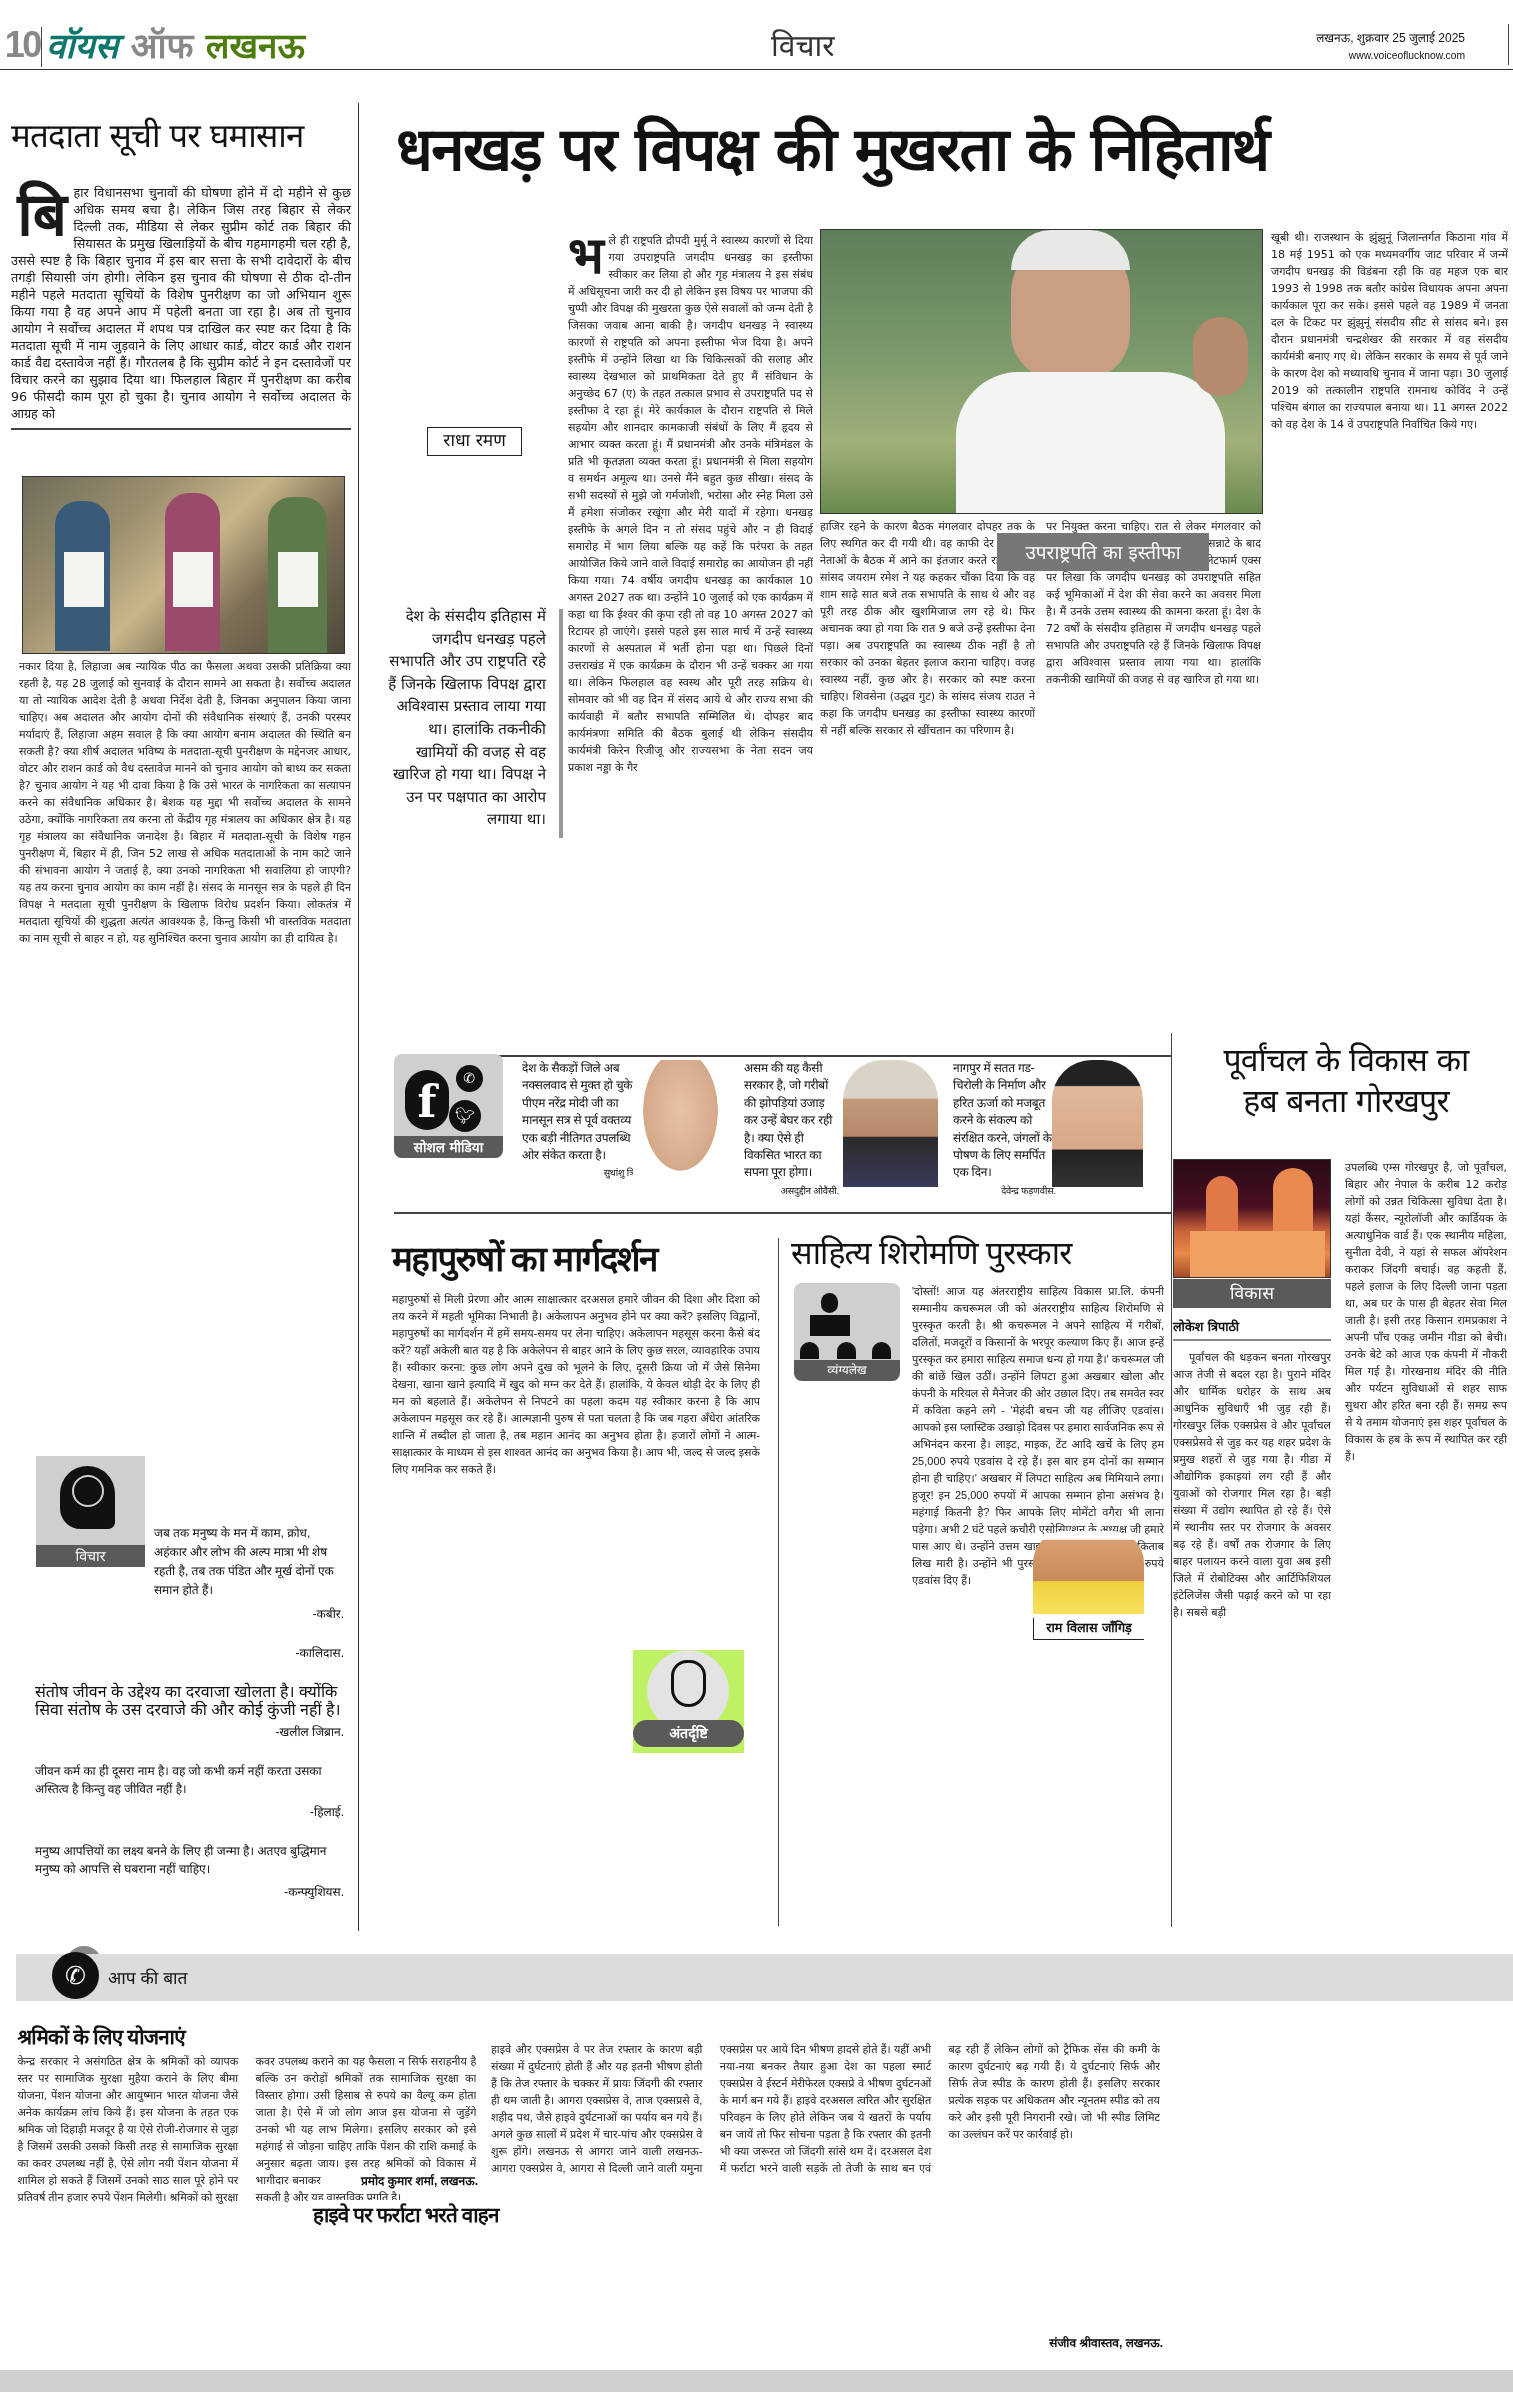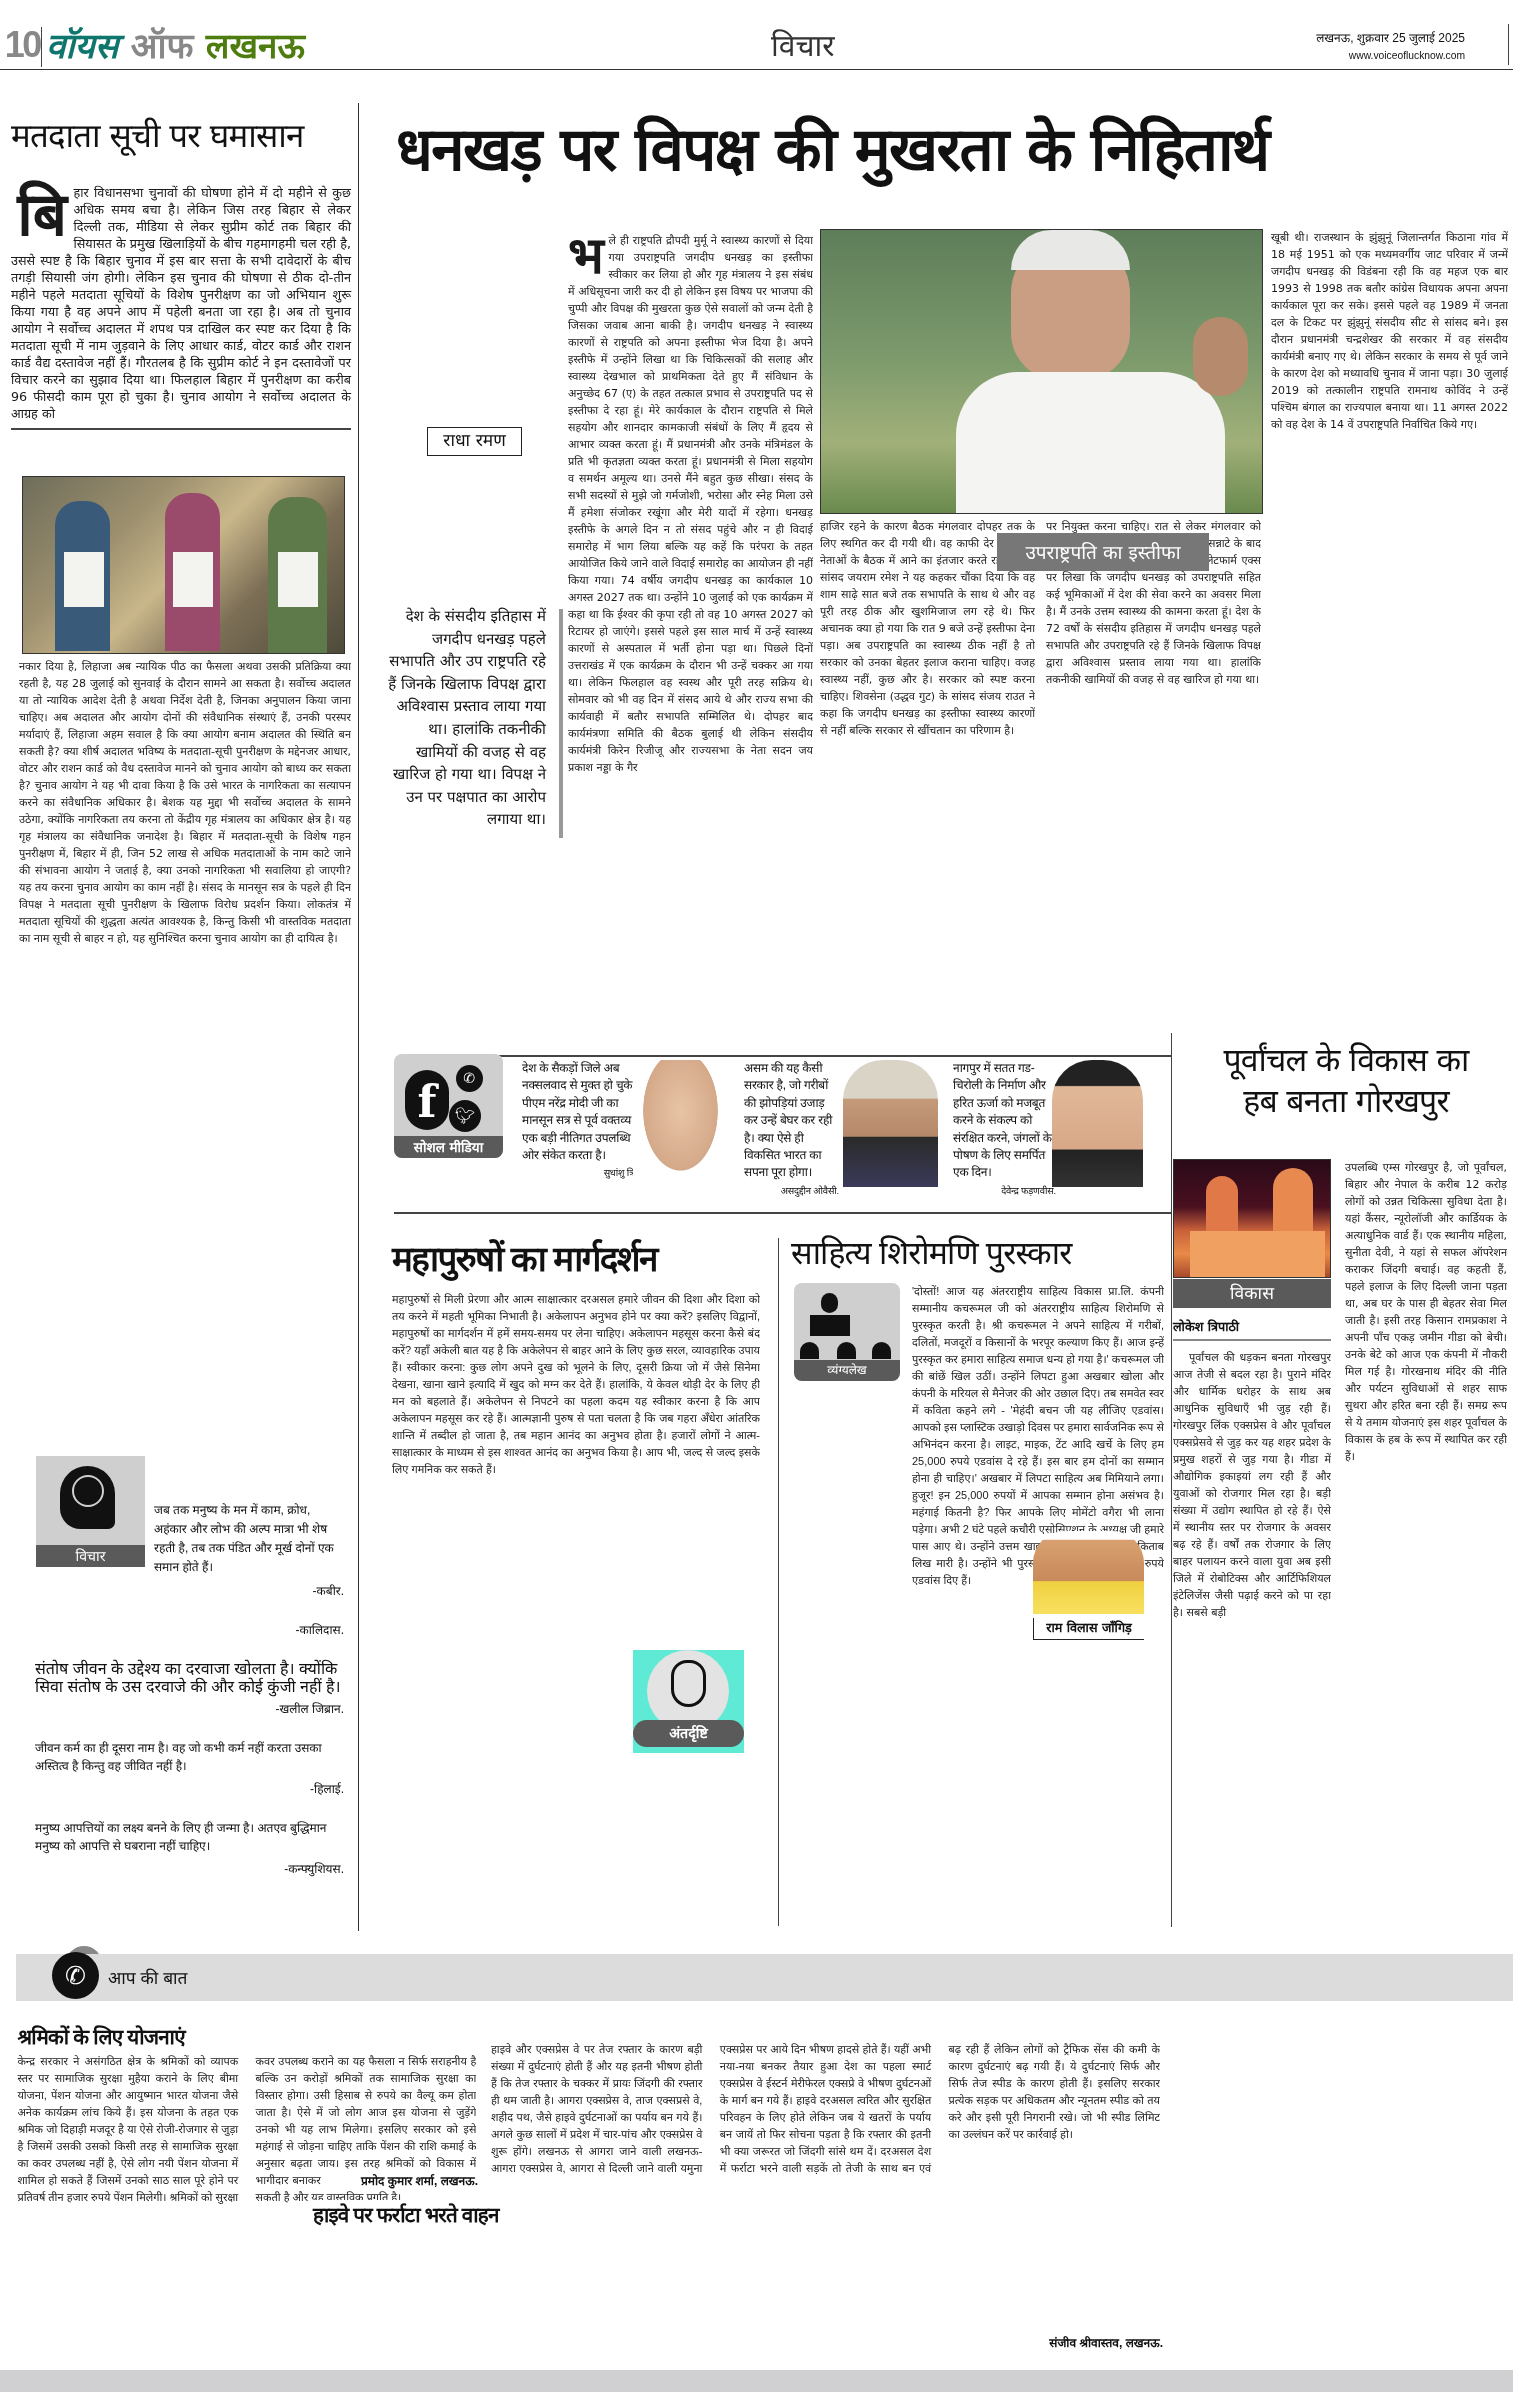--- a/index.html
+++ b/index.html
@@ -125,21 +125,21 @@
 <div class="abs body-text" style="left:1173px;top:1349px;width:158px;height:985px;overflow:hidden;font-size:11px;line-height:17px;text-indent:16px;">पूर्वांचल की धड़कन बनता गोरखपुर आज तेजी से बदल रहा है। पुराने मंदिर और धार्मिक धरोहर के साथ अब आधुनिक सुविधाएँ भी जुड़ रही हैं। गोरखपुर लिंक एक्सप्रेस वे और पूर्वांचल एक्सप्रेसवे से जुड़ कर यह शहर प्रदेश के प्रमुख शहरों से जुड़ गया है। गीडा में औद्योगिक इकाइयां लग रही हैं और युवाओं को रोजगार मिल रहा है। बड़ी संख्या में उद्योग स्थापित हो रहे हैं। ऐसे में स्थानीय स्तर पर रोजगार के अवसर बढ़ रहे हैं। वर्षों तक रोजगार के लिए बाहर पलायन करने वाला युवा अब इसी जिले में रोबोटिक्स और आर्टिफिशियल इंटेलिजेंस जैसी पढ़ाई करने को पा रहा है। सबसे बड़ी</div>
 <div class="abs body-text" style="left:1345px;top:1159px;width:162px;height:1179px;overflow:hidden;font-size:11px;line-height:17px;">उपलब्धि एम्स गोरखपुर है, जो पूर्वांचल, बिहार और नेपाल के करीब 12 करोड़ लोगों को उन्नत चिकित्सा सुविधा देता है। यहां कैंसर, न्यूरोलॉजी और कार्डियक के अत्याधुनिक वार्ड हैं। एक स्थानीय महिला, सुनीता देवी, ने यहां से सफल ऑपरेशन कराकर जिंदगी बचाई। वह कहती हैं, पहले इलाज के लिए दिल्ली जाना पड़ता था, अब घर के पास ही बेहतर सेवा मिल जाती है। इसी तरह किसान रामप्रकाश ने अपनी पाँच एकड़ जमीन गीडा को बेची। उनके बेटे को आज एक कंपनी में नौकरी मिल गई है। गोरखनाथ मंदिर की नीति और पर्यटन सुविधाओं से शहर साफ सुथरा और हरित बना रही हैं। समग्र रूप से ये तमाम योजनाएं इस शहर पूर्वांचल के विकास के हब के रूप में स्थापित कर रही हैं।</div>
 
 <div class="icon-box" style="left:36px;top:1456px;width:109px;height:111px;border-radius:0;">
   <div class="abs" style="left:24px;top:9.5px;width:55px;height:63px;background:#111;border-radius:32px 32px 8px 24px;"></div>
   <div class="abs" style="left:36px;top:19px;width:32px;height:32px;border:2.4px solid #cfcfcf;border-radius:16px;"></div>
   <div class="abs gray-tag" style="left:0;bottom:0;width:109px;height:22px;font-size:14.2px;line-height:22px;font-weight:normal;">विचार</div>
 </div>
 <div class="abs cond" style="left:35px;top:1501px;width:309px;">
   <div style="margin-left:119px;">
-    <div class="quote" style="font-size:12px;line-height:19px;">जब तक मनुष्य के मन में काम, क्रोध, अहंकार और लोभ की अल्प मात्रा भी शेष रहती है, तब तक पंडित और मूर्ख दोनों एक समान होते हैं।</div>
+    <div class="quote" style="font-size:12px;line-height:19px;margin-top:23px;">जब तक मनुष्य के मन में काम, क्रोध, अहंकार और लोभ की अल्प मात्रा भी शेष रहती है, तब तक पंडित और मूर्ख दोनों एक समान होते हैं।</div>
     <div class="quote-author">-कबीर.</div>
   </div>
   <div style="margin-top:22px;">
     <div class="quote-author">-कालिदास.</div>
   </div>
   <div style="margin-top:22px;">
     <div class="quote" style="font-size:16px;line-height:18px;">संतोष जीवन के उद्देश्य का दरवाजा खोलता है। क्योंकि सिवा संतोष के उस दरवाजे की और कोई कुंजी नहीं है।</div>
     <div class="quote-author">-खलील जिब्रान.</div>
   </div>
   <div style="margin-top:22px;">
@@ -147,21 +147,21 @@
     <div class="quote-author">-हिलाई.</div>
   </div>
   <div style="margin-top:22px;">
     <div class="quote" style="font-size:12px;line-height:18px;">मनुष्य आपत्तियों का लक्ष्य बनने के लिए ही जन्मा है। अतएव बुद्धिमान मनुष्य को आपत्ति से घबराना नहीं चाहिए।</div>
     <div class="quote-author">-कन्फ्युशियस.</div>
   </div>
 </div>
 
 <h2 class="abs cond" style="left:392px;top:1234px;font-size:35px;font-weight:bold;letter-spacing:-1.6px;white-space:nowrap;">महापुरुषों का मार्गदर्शन</h2>
 <div class="abs body-text cond" style="left:392px;top:1291px;width:368px;height:633px;overflow:hidden;font-size:11px;line-height:17px;">महापुरुषों से मिली प्रेरणा और आत्म साक्षात्कार दरअसल हमारे जीवन की दिशा और दिशा को तय करने में महती भूमिका निभाती है। अकेलापन अनुभव होने पर क्या करें? इसलिए विद्वानों, महापुरुषों का मार्गदर्शन में हमें समय-समय पर लेना चाहिए। अकेलापन महसूस करना कैसे बंद करें? यहाँ अकेली बात यह है कि अकेलेपन से बाहर आने के लिए कुछ सरल, व्यावहारिक उपाय हैं। स्वीकार करना: कुछ लोग अपने दुख को भूलने के लिए, दूसरी क्रिया जो में जैसे सिनेमा देखना, खाना खाने इत्यादि में खुद को मग्न कर देते हैं। हालांकि, ये केवल थोड़ी देर के लिए ही मन को बहलाते हैं। अकेलेपन से निपटने का पहला कदम यह स्वीकार करना है कि आप अकेलापन महसूस कर रहे हैं। आत्मज्ञानी पुरुष से पता चलता है कि जब गहरा अँधेरा आंतरिक शान्ति में तब्दील हो जाता है, तब महान आनंद का अनुभव होता है। हजारों लोगों ने आत्म-साक्षात्कार के माध्यम से इस शाश्वत आनंद का अनुभव किया है। आप भी, जल्द से जल्द इसके लिए गमनिक कर सकते हैं।</div>
-<div class="abs" style="left:633px;top:1650px;width:111px;height:103px;background:#5eead4;">
+<div class="abs" style="left:633px;top:1650px;width:111px;height:103px;background:#bef264;">
   <div class="abs" style="left:14.2px;top:0;width:82px;height:82px;border-radius:41px;background:#e3e3e3;"></div>
   <div class="abs" style="left:38px;top:9.5px;width:35px;height:47px;border:3.2px solid #111;border-radius:16px 16px 17.4px 17.4px;"></div>
   <div class="abs gray-tag" style="left:0;top:70px;width:111px;height:27px;border-radius:13.5px;font-size:14.2px;line-height:27px;">अंतर्दृष्टि</div>
 </div>
 <div class="vline" style="left:778px;top:1238px;height:688px;width:0.8px;background:#444;"></div>
 
 <h2 class="abs cond" style="left:791px;top:1230px;font-size:32px;font-weight:normal;letter-spacing:-0.8px;white-space:nowrap;">साहित्य शिरोमणि पुरस्कार</h2>
 <div class="icon-box" style="left:794px;top:1283px;width:106px;height:98px;">
   <div class="abs" style="left:27px;top:9.5px;width:17.4px;height:20.6px;border-radius:8.7px;background:#111;"></div>
   <div class="abs" style="left:16px;top:32px;width:40px;height:20.6px;background:#111;"></div>

